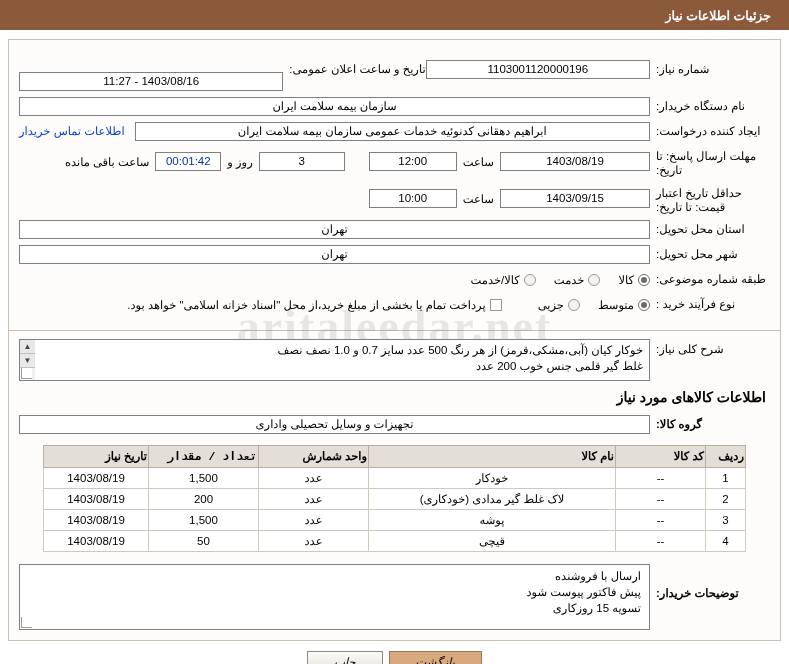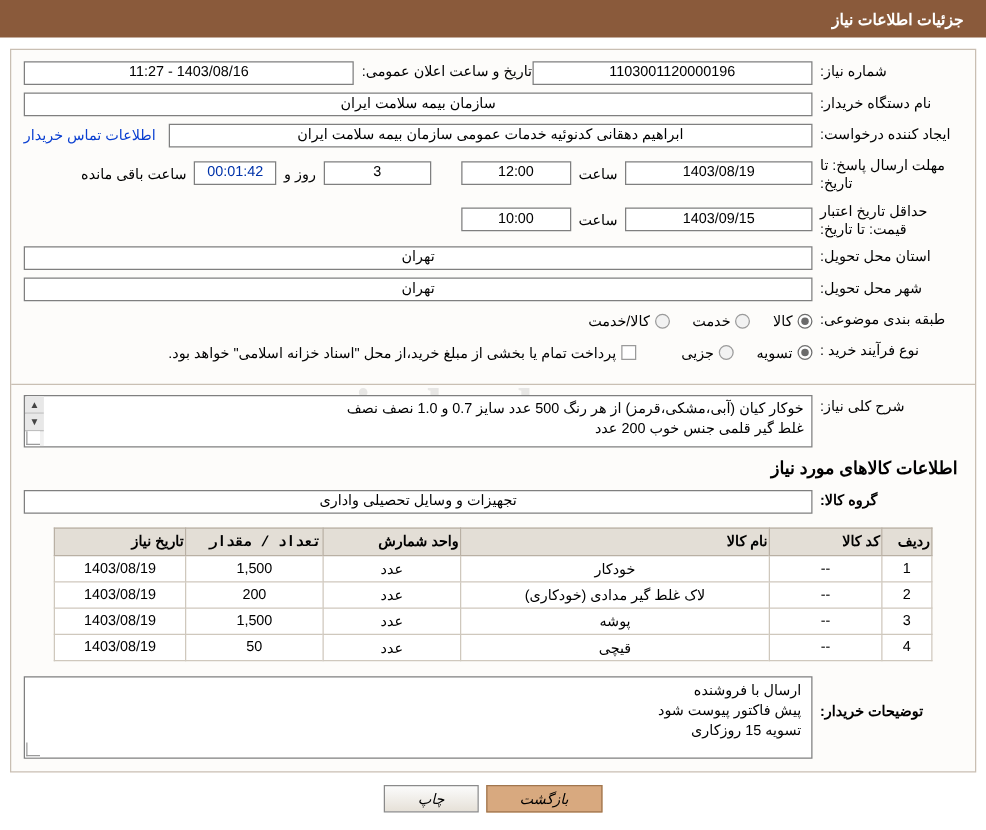--- a/index.html
+++ b/index.html
@@ -251,21 +251,21 @@
 
   <div class="card">
 
     <div class="section">
 
       <div class="row">
         <div class="lbl">شماره نیاز:</div>
         <div class="fld" style="width:230px;">1103001120000196</div>
         <div class="spacer"></div>
         <div class="lbl" style="width:auto;flex:0 0 auto;">تاریخ و ساعت اعلان عمومی:</div>
-        <div class="fld" style="width:271px;">1403/08/16 - 11:27</div>
+        <div class="fld" style="width:271px;margin-top:24px;">1403/08/16 - 11:27</div>
       </div>
 
       <div class="row">
         <div class="lbl">نام دستگاه خریدار:</div>
         <div class="fld grow">سازمان بیمه سلامت ایران</div>
       </div>
 
       <div class="row">
         <div class="lbl">ایجاد کننده درخواست:</div>
         <div class="fld grow">ابراهیم دهقانی کدنوئیه خدمات عمومی سازمان بیمه سلامت ایران</div>
@@ -297,21 +297,21 @@
         <div class="lbl">استان محل تحویل:</div>
         <div class="fld grow">تهران</div>
       </div>
 
       <div class="row">
         <div class="lbl">شهر محل تحویل:</div>
         <div class="fld grow">تهران</div>
       </div>
 
       <div class="row">
-        <div class="lbl">طبقه بندی موضوعی:</div>
+        <div class="lbl">طبقه شماره موضوعی:</div>
         <div class="radio-group">
           <div class="radio-item">
             <span class="radio on"></span>
             <span>کالا</span>
           </div>
           <div class="radio-item">
             <span class="radio"></span>
             <span>خدمت</span>
           </div>
           <div class="radio-item">
@@ -319,21 +319,21 @@
             <span>کالا/خدمت</span>
           </div>
         </div>
       </div>
 
       <div class="row">
         <div class="lbl">نوع فرآیند خرید :</div>
         <div class="radio-group">
           <div class="radio-item">
             <span class="radio on"></span>
-            <span>تسویه</span>
+            <span>متوسط</span>
           </div>
           <div class="radio-item">
             <span class="radio"></span>
             <span>جزیی</span>
           </div>
           <div class="radio-item" style="margin-right:18px;">
             <span class="chk"></span>
             <span>پرداخت تمام یا بخشی از مبلغ خرید،از محل "اسناد خزانه اسلامی" خواهد بود.</span>
           </div>
         </div>

